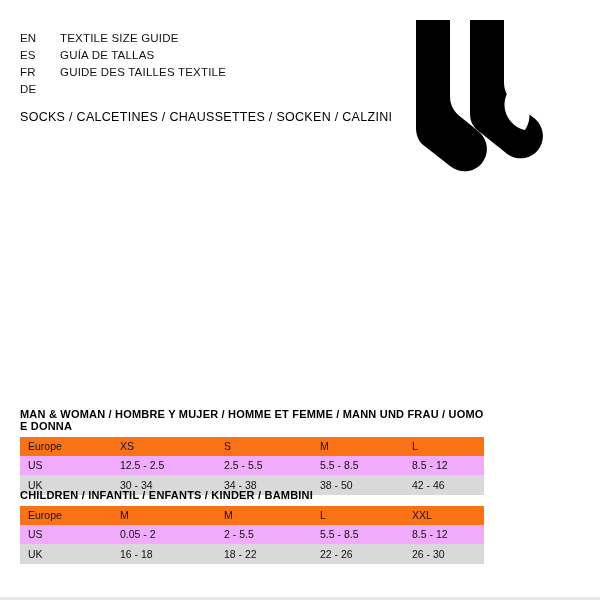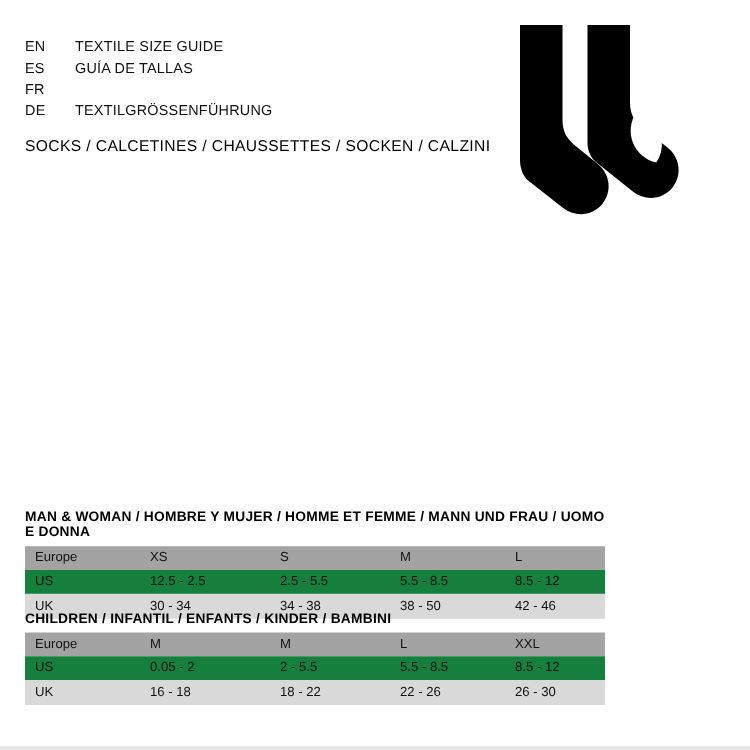--- a/index.html
+++ b/index.html
@@ -94,27 +94,27 @@
     padding: 2px 0 2px 8px;
     height: 15px;
     line-height: 15px;
     border: none;
   }
   table.size-table tr.row-shaded td {
     background: #d9d9d9;
     margin-left: 20px;
   }
   table.size-table tr.row-plain td {
-    background: #15803d;
+    background: #f0abfc;
   }
   table.size-table tr.row-plain td {
     border-bottom: 1px solid #d9d9d9;
   }
   table.size-table tr.row-head td {
-    background: #a3a3a3;
+    background: #f97316;
   }
   col.c0 { width: 92px; }
   col.c1 { width: 104px; }
   col.c2 { width: 96px; }
   col.c3 { width: 92px; }
   col.c4 { width: 80px; }
 
   
   .bottom-rule {
     position: absolute;
@@ -134,24 +134,24 @@
     <div class="lang-row">
       <span class="lang-code">EN</span>
       <span class="lang-text">TEXTILE SIZE GUIDE</span>
     </div>
     <div class="lang-row">
       <span class="lang-code">ES</span>
       <span class="lang-text">GUÍA DE TALLAS</span>
     </div>
     <div class="lang-row">
       <span class="lang-code">FR</span>
+      <span class="lang-text">GUIDE DES TAILLES TEXTILE</span>
     </div>
     <div class="lang-row">
       <span class="lang-code">DE</span>
-      <span class="lang-text">TEXTILGRÖSSENFÜHRUNG</span>
     </div>
   </div>
 
   <div class="header-title">SOCKS / CALCETINES / CHAUSSETTES / SOCKEN / CALZINI</div>
 
   <div class="socks">
     <svg width="170" height="160" viewBox="0 0 170 160" xmlns="http://www.w3.org/2000/svg">
 
       <path d="M62 2 h34 v62 c0 10 4 16 12 22 l18 14 c10 8 12 22 4 32 c-8 10 -22 11 -32 3 l-30 -24 c-4 -4 -6 -9 -6 -15 z" fill="#000000"></path>
 

